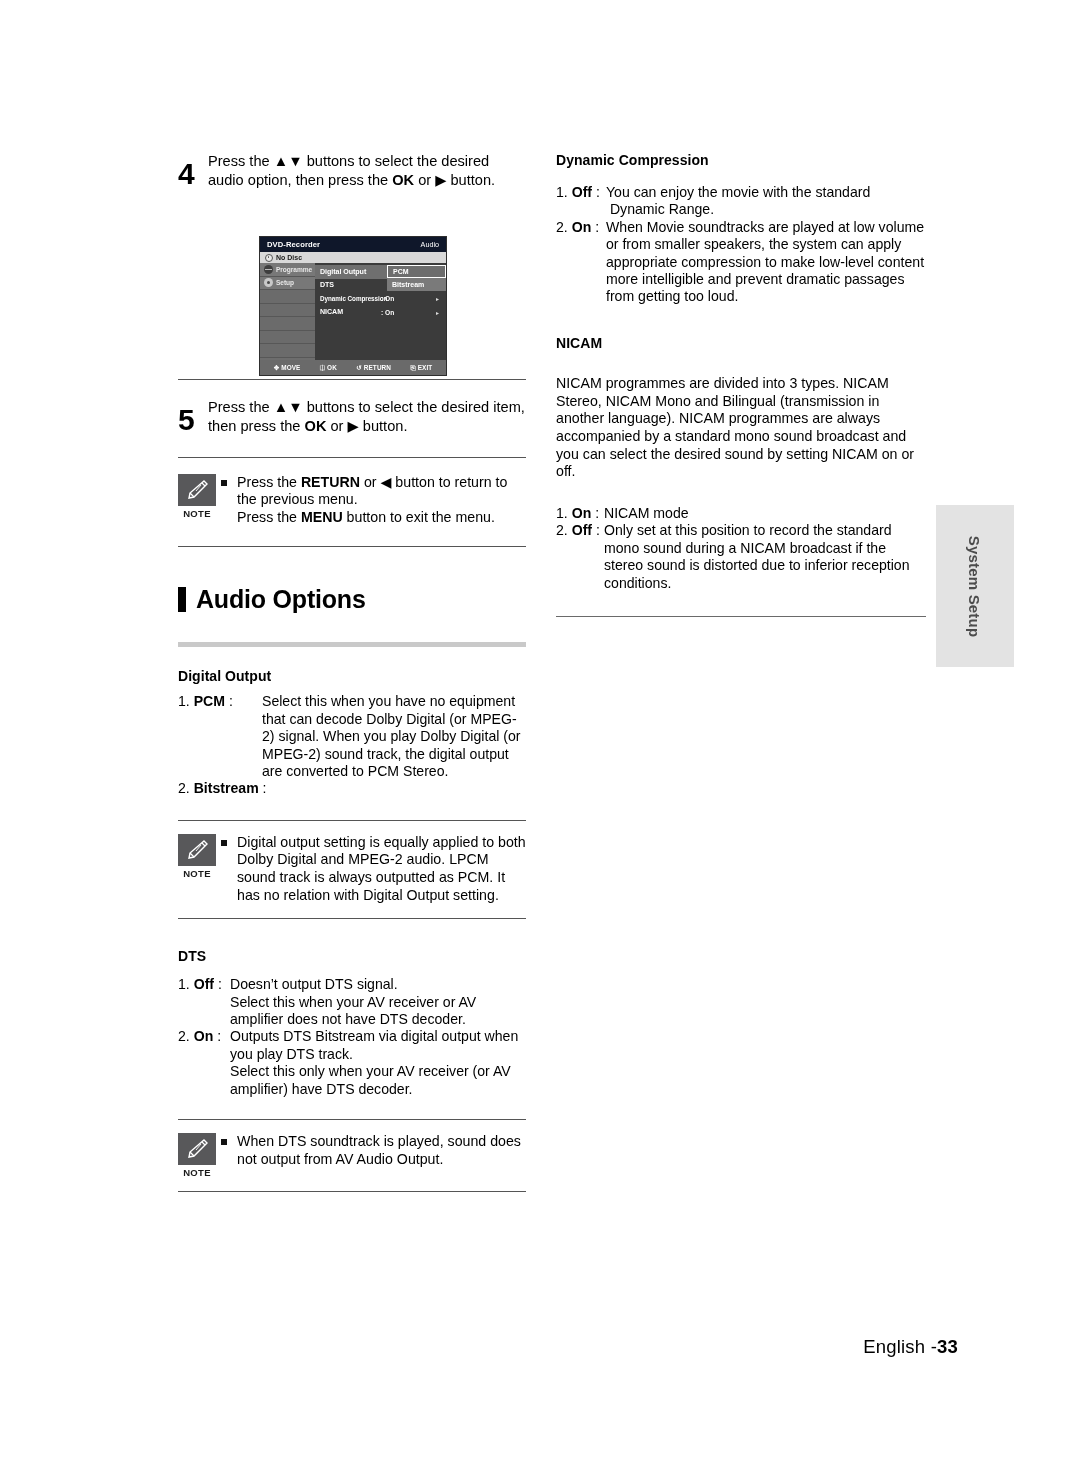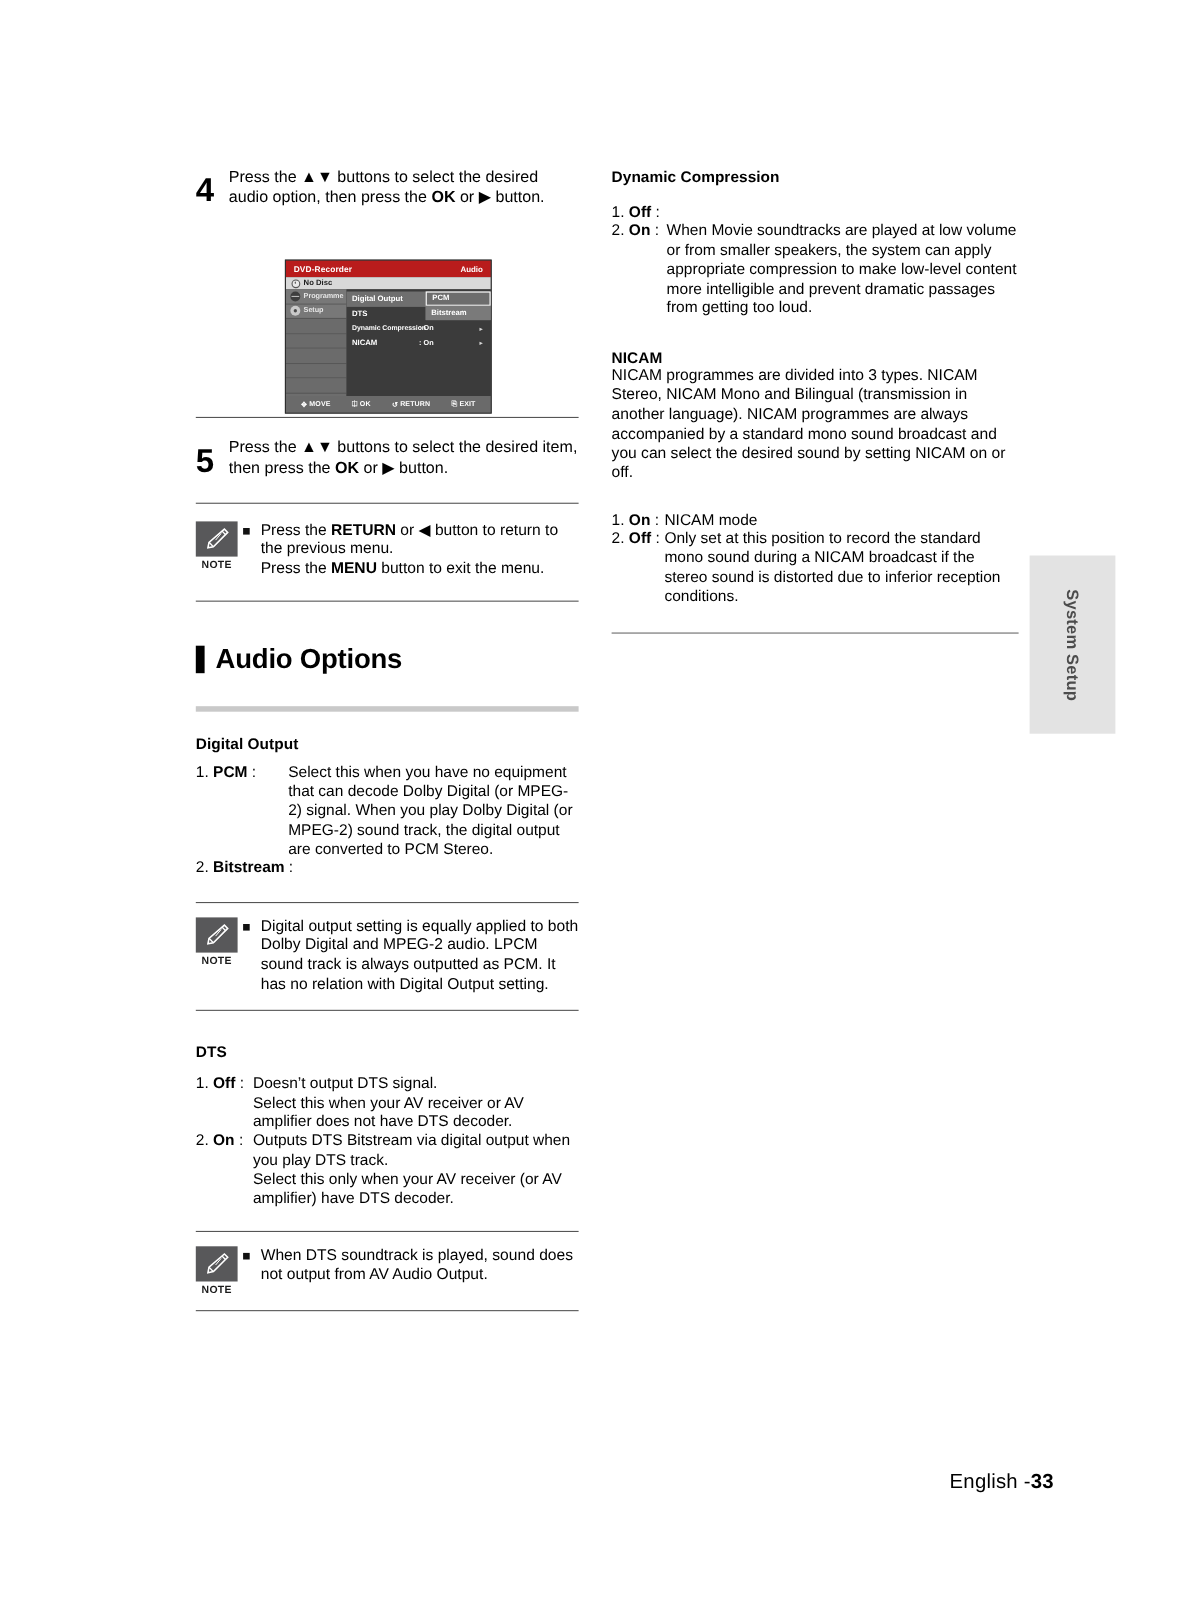--- a/index.html
+++ b/index.html
@@ -210,36 +210,36 @@
     width: 188px;
     height: 140px;
     background: #4f4f4f;
     border: 1px solid #2e2e2e;
     font-size: 7px;
     color: #ffffff;
     box-sizing: border-box;
   }
   .osd-title {
     height: 15px;
-    background: #b91c1c;
+    background: #0f172a;
     display: flex;
     align-items: center;
     justify-content: space-between;
     padding: 0 7px;
     box-sizing: border-box;
   }
   .osd-title .t-left {
     font-size: 7.6px;
     font-weight: bold;
     color: #ffffff;
     letter-spacing: 0.1px;
   }
   .osd-title .t-right {
     font-size: 7.2px;
-    font-weight: bold;
+    font-weight: normal;
     color: #ffffff;
   }
   .osd-disc {
     height: 11px;
     background: #d9d9d9;
     display: flex;
     align-items: center;
     padding-left: 5px;
     box-sizing: border-box;
   }
@@ -528,30 +528,31 @@
   </div>
 
   <div class="col-right">
 
     <div class="sub-head">Dynamic Compression</div>
 
 
     <div class="deflist dl-dyn" style="margin-top:16px">
       <div class="defrow">
         <span class="dt">1.&nbsp;<b>Off</b>&nbsp;:</span>
+        <span class="dd">You can enjoy the movie with the standard<br>&nbsp;Dynamic Range.</span>
       </div>
       <div class="defrow">
         <span class="dt">2.&nbsp;<b>On</b>&nbsp;:</span>
         <span class="dd">When Movie soundtracks are played at low volume or from smaller speakers, the system can apply appropriate compression to make low-level content more intelligible and prevent dramatic passages from getting too loud.</span>
       </div>
     </div>
 
     <div class="sub-head" style="margin-top:29px">NICAM</div>
 
-    <div class="para" style="margin-top:0">NICAM programmes are divided into 3 types. NICAM Stereo, NICAM Mono and Bilingual (transmission in another language). NICAM programmes are always accompanied by a standard mono sound broadcast and you can select the desired sound by setting NICAM on or off.</div>
+    <div class="para" style="margin-top:24px">NICAM programmes are divided into 3 types. NICAM Stereo, NICAM Mono and Bilingual (transmission in another language). NICAM programmes are always accompanied by a standard mono sound broadcast and you can select the desired sound by setting NICAM on or off.</div>
 
     <div class="deflist dl-nicam" style="margin-top:24px">
       <div class="defrow">
         <span class="dt">1.&nbsp;<b>On</b>&nbsp;:</span>
         <span class="dd">NICAM mode</span>
       </div>
       <div class="defrow">
         <span class="dt">2.&nbsp;<b>Off</b>&nbsp;:</span>
         <span class="dd">Only set at this position to record the standard mono sound during a NICAM broadcast if the stereo sound is distorted due to inferior reception conditions.</span>
       </div>

